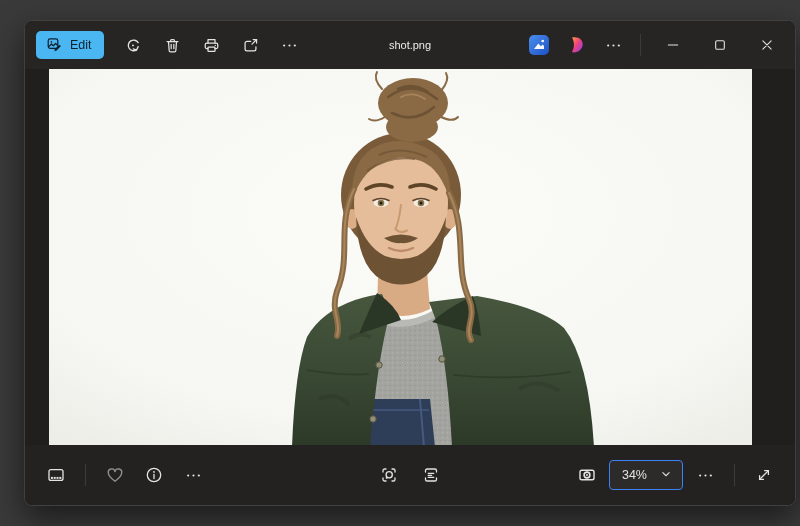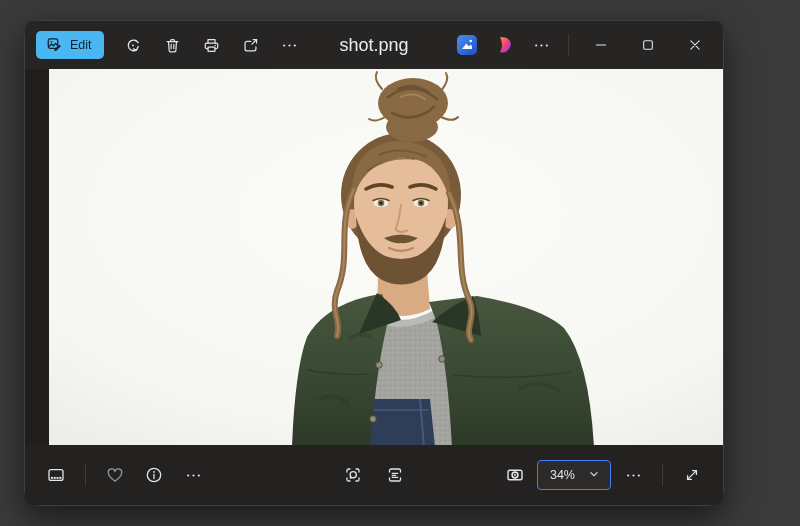--- a/index.html
+++ b/index.html
@@ -3,22 +3,22 @@
 <meta charset="utf-8">
 <style>
   html,body{margin:0;padding:0;}
   body{
     width:800px;height:526px;overflow:hidden;
     background:#3a3a3a;
     font-family:"Liberation Sans", sans-serif;
     -webkit-font-smoothing:antialiased;
   }
   .window{
-    position:absolute;left:24px;top:20px;width:700px;height:486px;
-    background:#211e1e;border-radius:16px;box-sizing:border-box;
+    position:absolute;left:24px;top:20px;width:772px;height:486px;
+    background:#211e1e;border-radius:8px;box-sizing:border-box;
     border:1px solid #413f3f;
     box-shadow:0 12px 32px rgba(0,0,0,.55);
   }
   
   .titlebar{
     position:absolute;left:0;top:0;right:0;height:48px;
     background:#272424;border-radius:8px 8px 0 0;
     display:flex;align-items:center;padding:0 6px 0 11px;box-sizing:border-box;
   }
   .tb-group{display:flex;align-items:center;gap:5px;}
@@ -31,21 +31,21 @@
   .icon-btn svg{display:block;}
   .edit-btn{
     height:28px;padding:0 12px 0 9px;margin-right:8px;
     display:flex;align-items:center;gap:7px;
     background:#4ab7f2;border:none;border-radius:5px;
     color:#0f2230;font-size:12.5px;cursor:default;
   }
   .tb-title{
     position:absolute;left:160px;right:160px;top:0;height:48px;
     display:flex;align-items:center;justify-content:center;
-    color:#ececec;font-size:18px;pointer-events:none;
+    color:#ececec;font-size:11px;pointer-events:none;
   }
   .tb-right{margin-left:auto;display:flex;align-items:center;gap:3px;}
   .vdiv{width:1px;height:22px;background:#3d3a3a;margin:0 7px;flex:0 0 auto;}
   .winctl{width:44px;height:42px;border-radius:4px;}
   .tile{
     width:20px;height:20px;border-radius:5px;
     background:linear-gradient(135deg,#4b90ec 0%,#2a63d2 70%,#1e4fc0 100%);
     display:flex;align-items:center;justify-content:center;
   }
   

